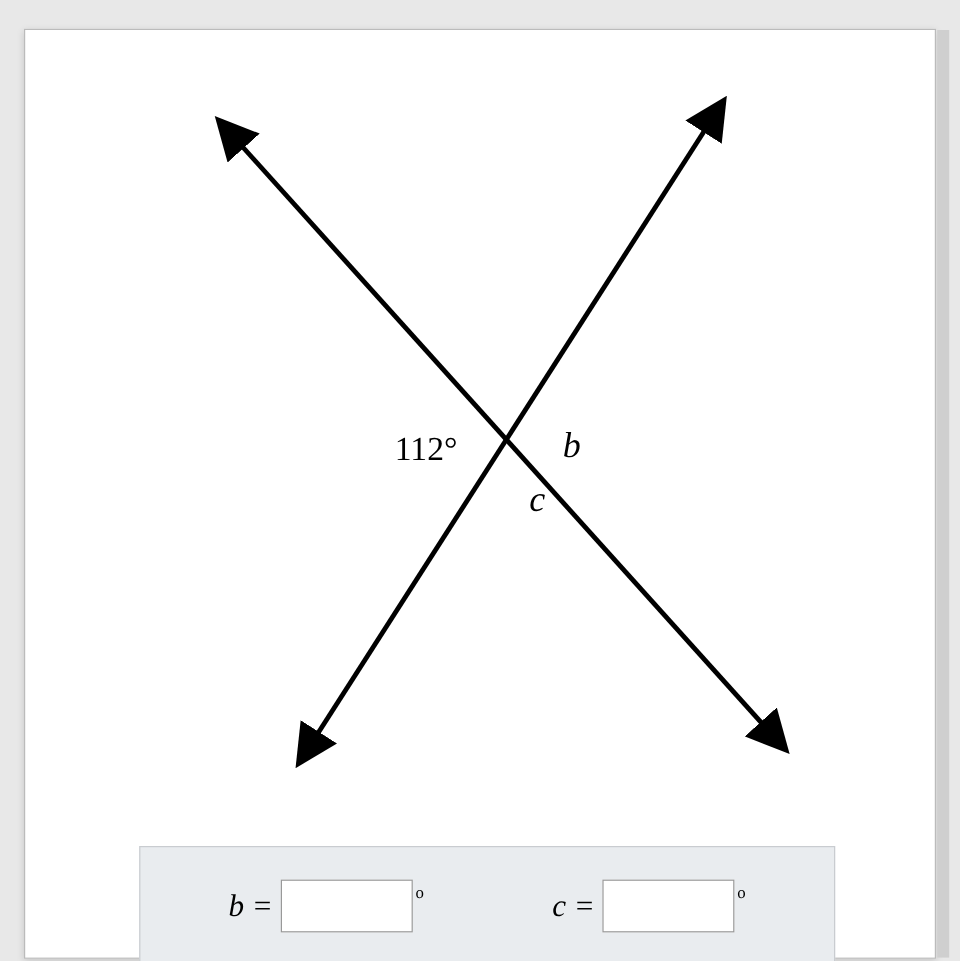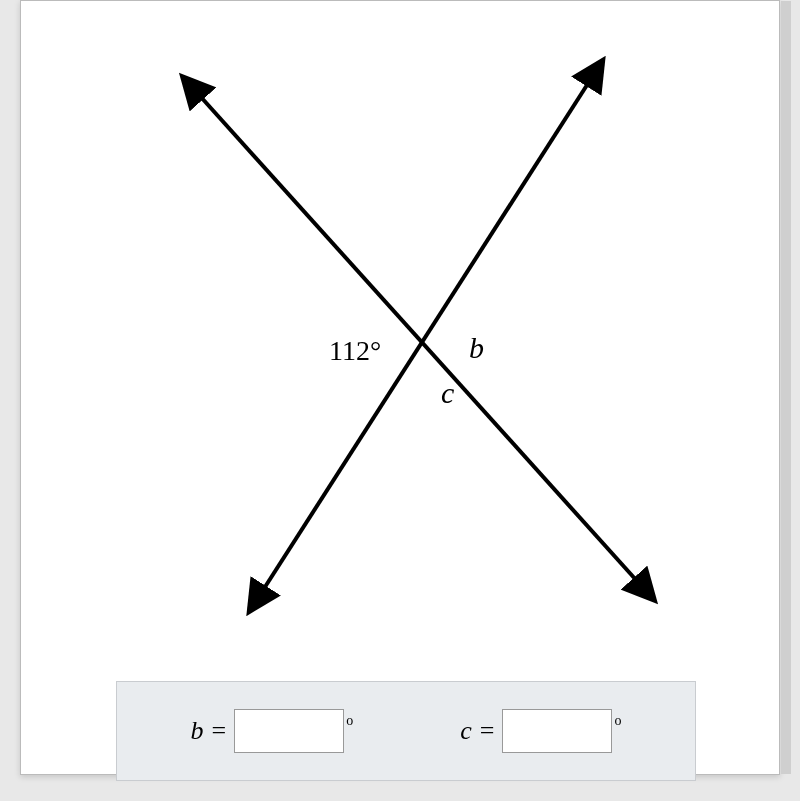--- a/index.html
+++ b/index.html
@@ -12,20 +12,21 @@
       justify-content: center;
       align-items: flex-start;
     }
     .page {
       background: #fff;
       width: 760px;
       height: 775px;
       position: relative;
       border: 1px solid #bbb;
       box-shadow: 0 2px 6px rgba(0,0,0,0.15);
+      margin-top: 24px;
     }
     .scrollbar-shadow {
       position: absolute;
       right: -12px;
       top: 0;
       width: 10px;
       height: 100%;
       background: #cfcfcf;
     }
     .diagram-area {

